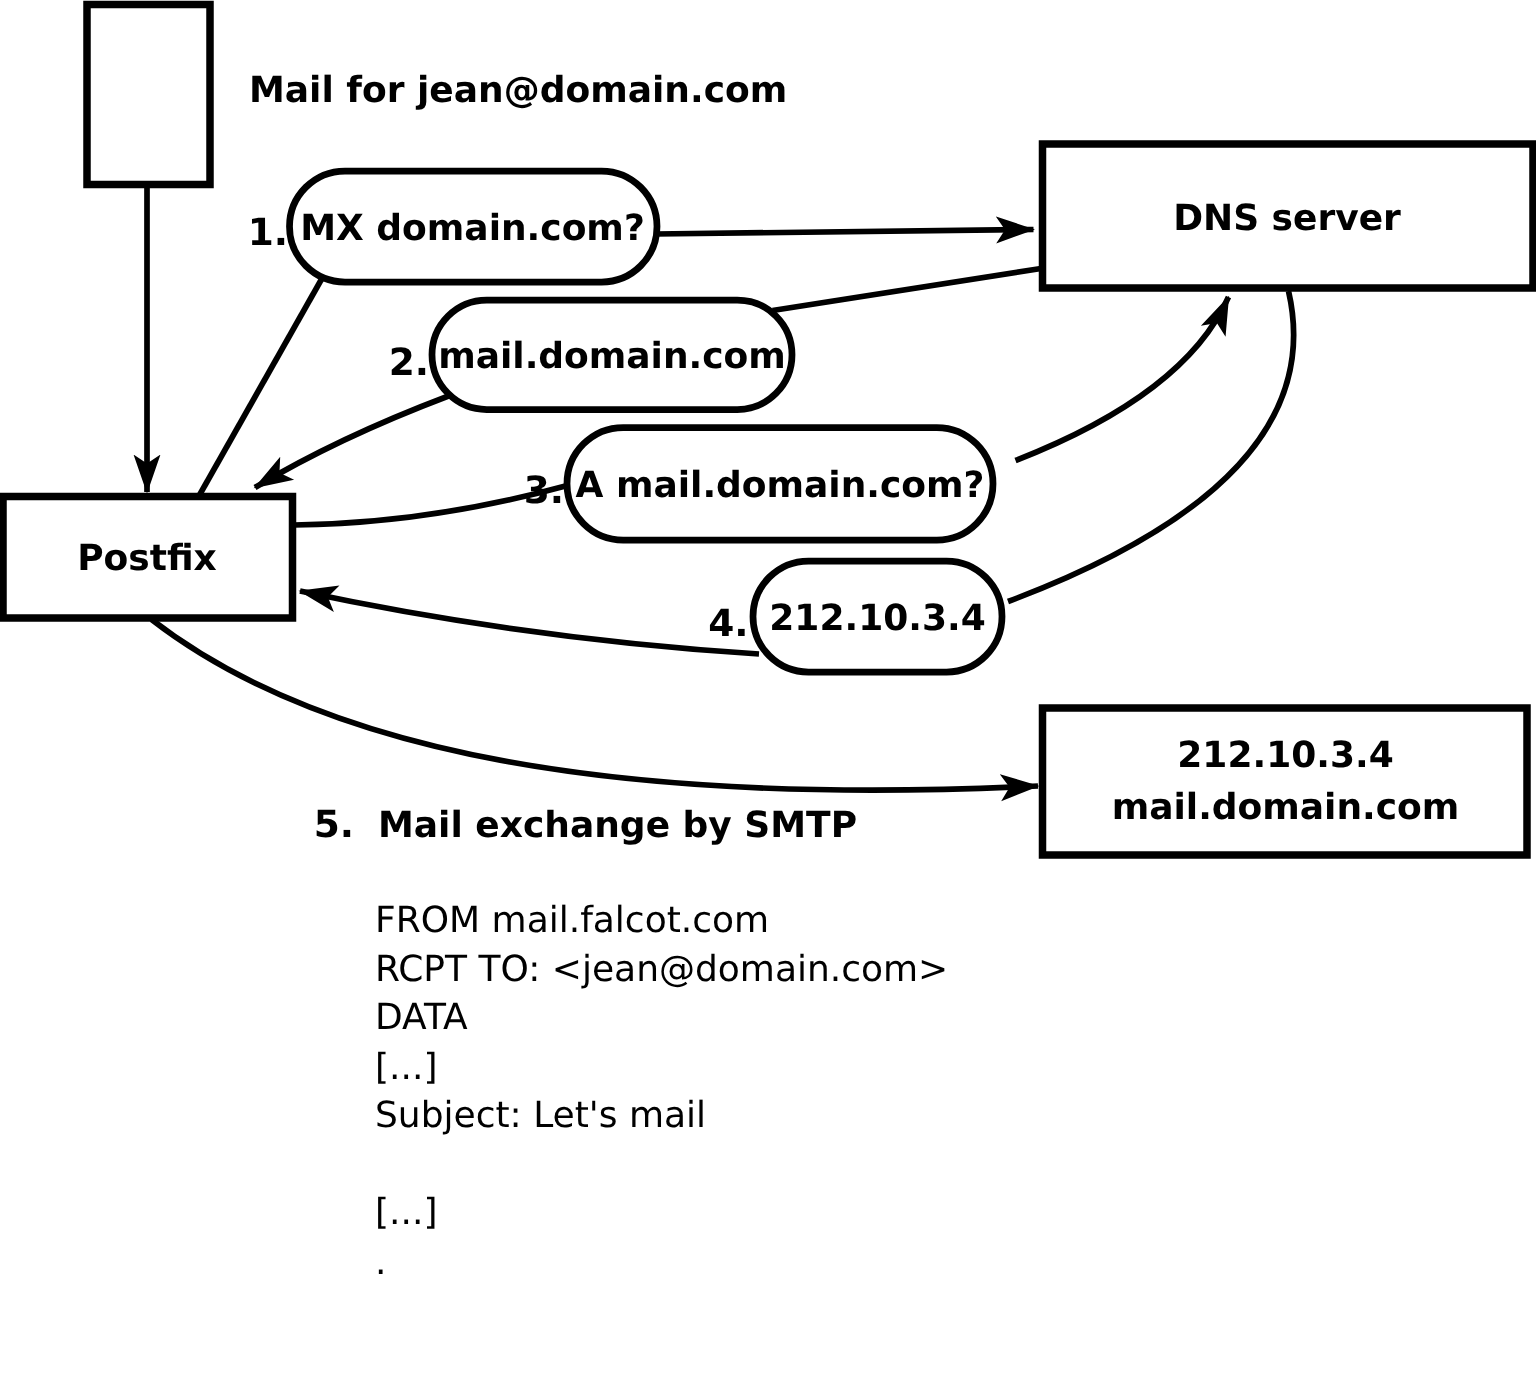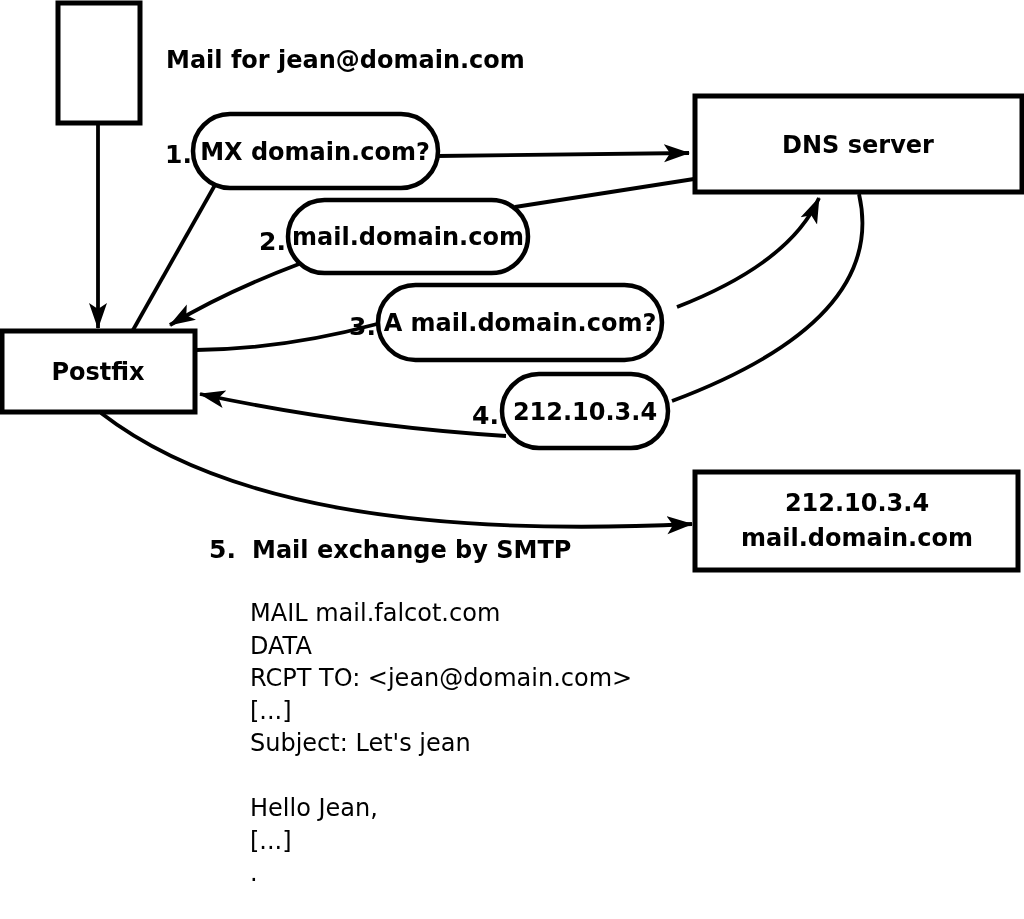--- a/index.html
+++ b/index.html
@@ -112,23 +112,22 @@
     <text class="node-label" x="585" y="412" text-anchor="middle" dominant-baseline="central">212.10.3.4</text>
     <text class="step-num" x="499" y="424" text-anchor="end">4.</text>
 
     <text class="step-num" x="236" y="558" text-anchor="end">5.</text>
     <text class="node-label" x="252" y="558">Mail exchange by SMTP</text>
 
     <text class="node-label" x="166" y="68">Mail for jean@domain.com</text>
   </svg>
 
   <div id="smtp-block">
-    <div class="smtp-line">MAIL mail.falcot.com</div>
+    <div class="smtp-line">FROM mail.falcot.com</div>
+    <div class="smtp-line">RCPT TO: &lt;jean@domain.com&gt;</div>
     <div class="smtp-line">DATA</div>
-    <div class="smtp-line">RCPT TO: &lt;jean@domain.com&gt;</div>
     <div class="smtp-line">[...]</div>
-    <div class="smtp-line">Subject: Let's jean</div>
+    <div class="smtp-line">Subject: Let's mail</div>
     <div class="smtp-line"></div>
-    <div class="smtp-line">Hello Jean,</div>
     <div class="smtp-line">[...]</div>
     <div class="smtp-line">.</div>
   </div>
 </div>
 
 </body></html>

